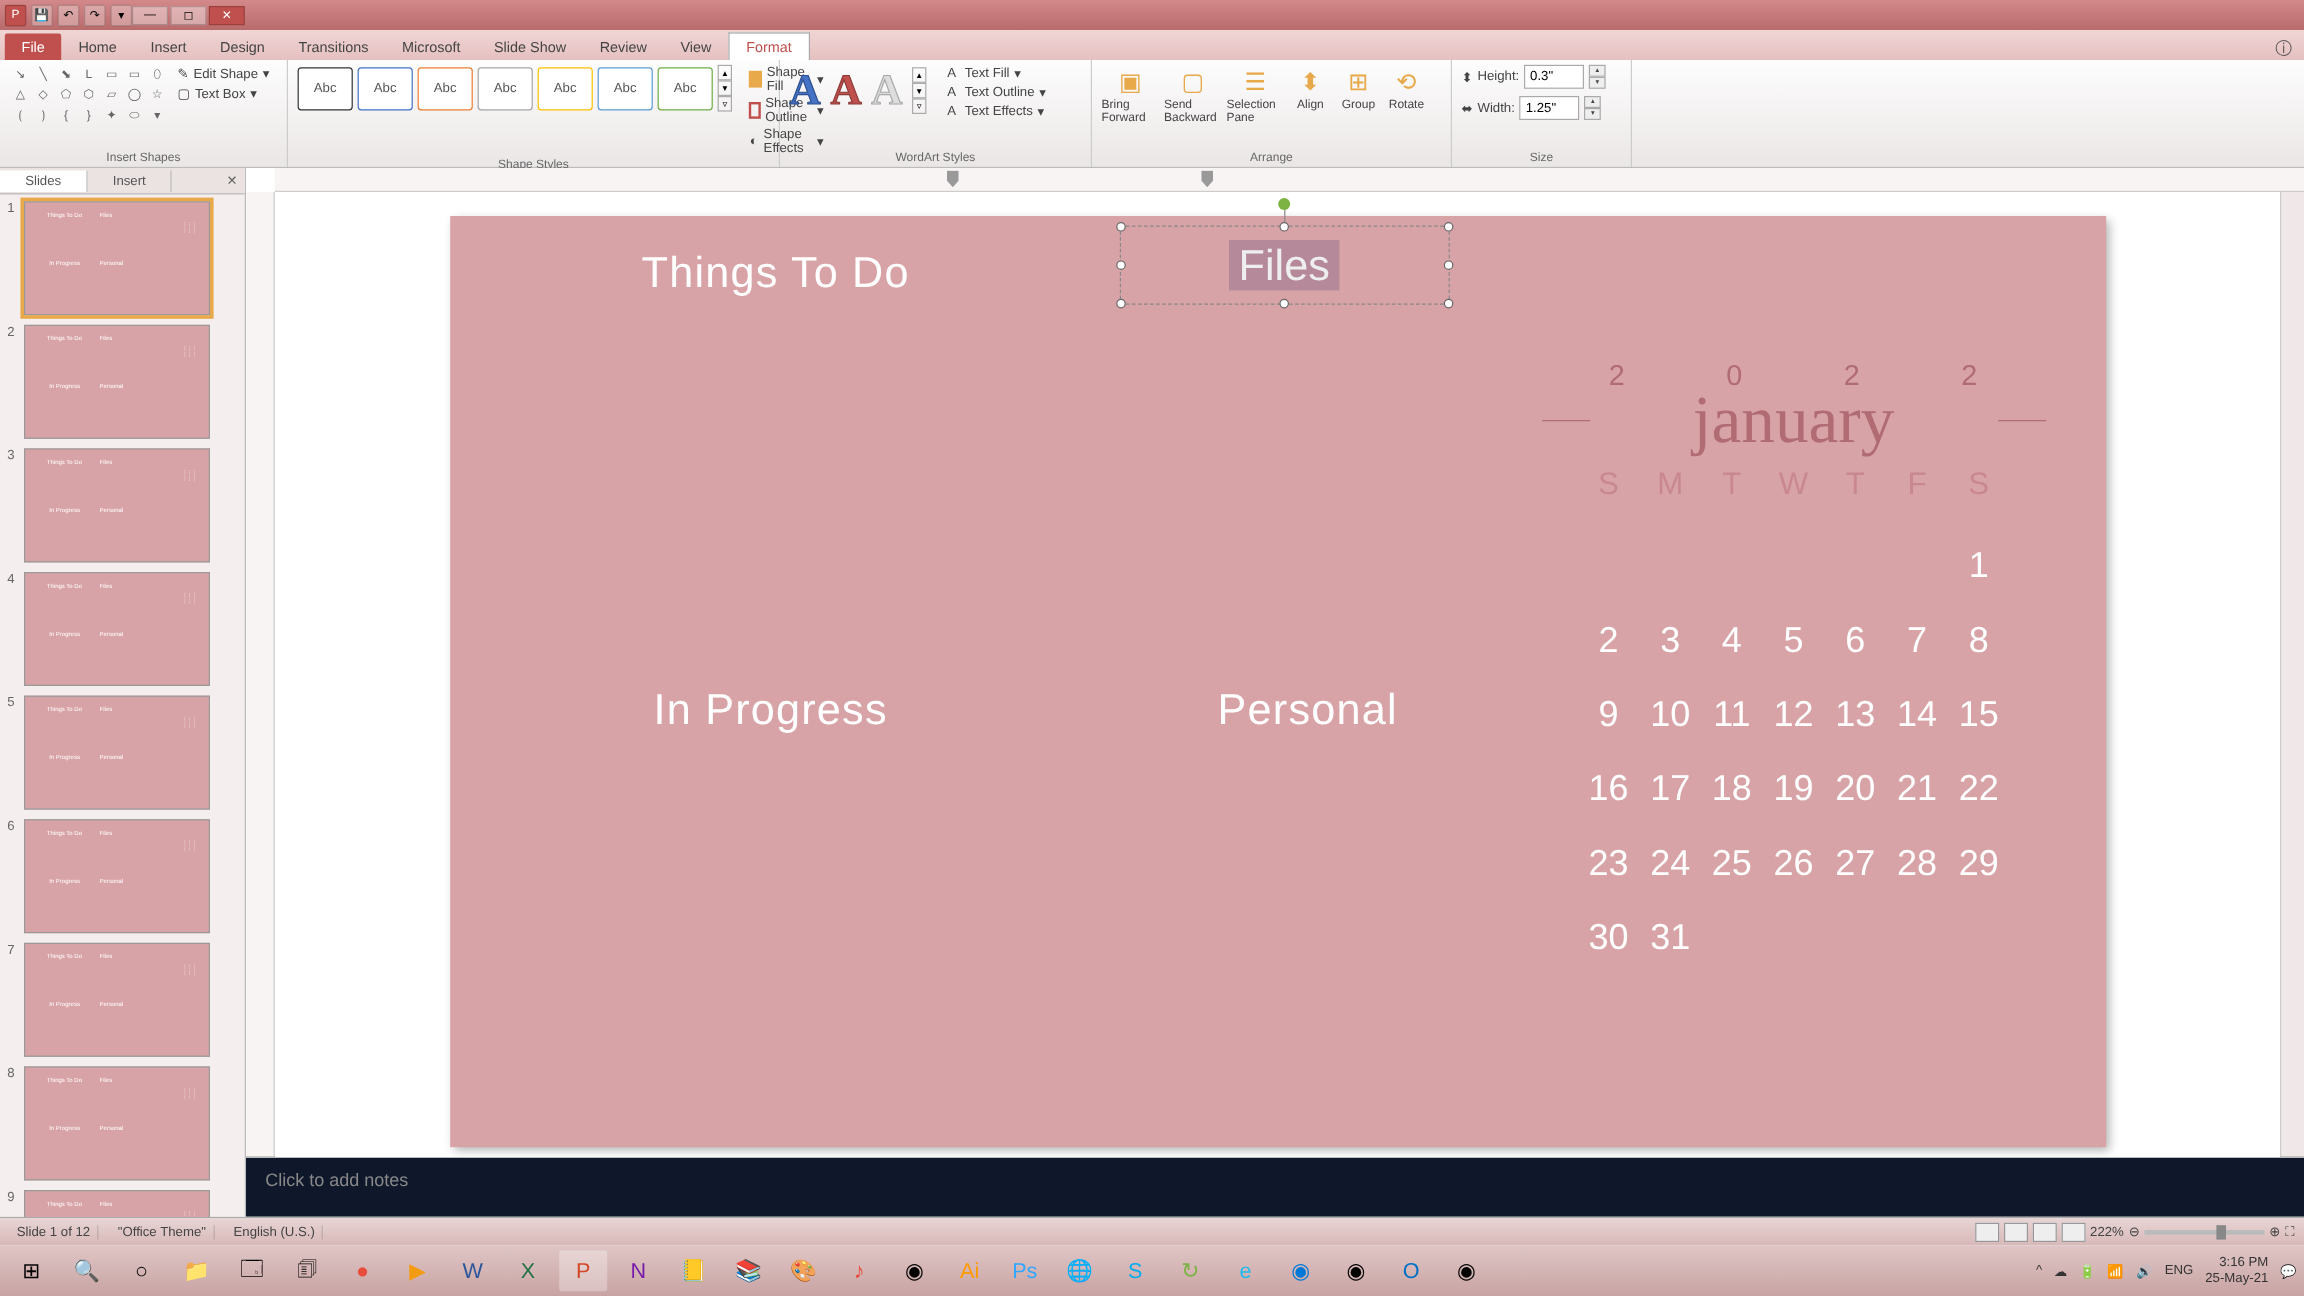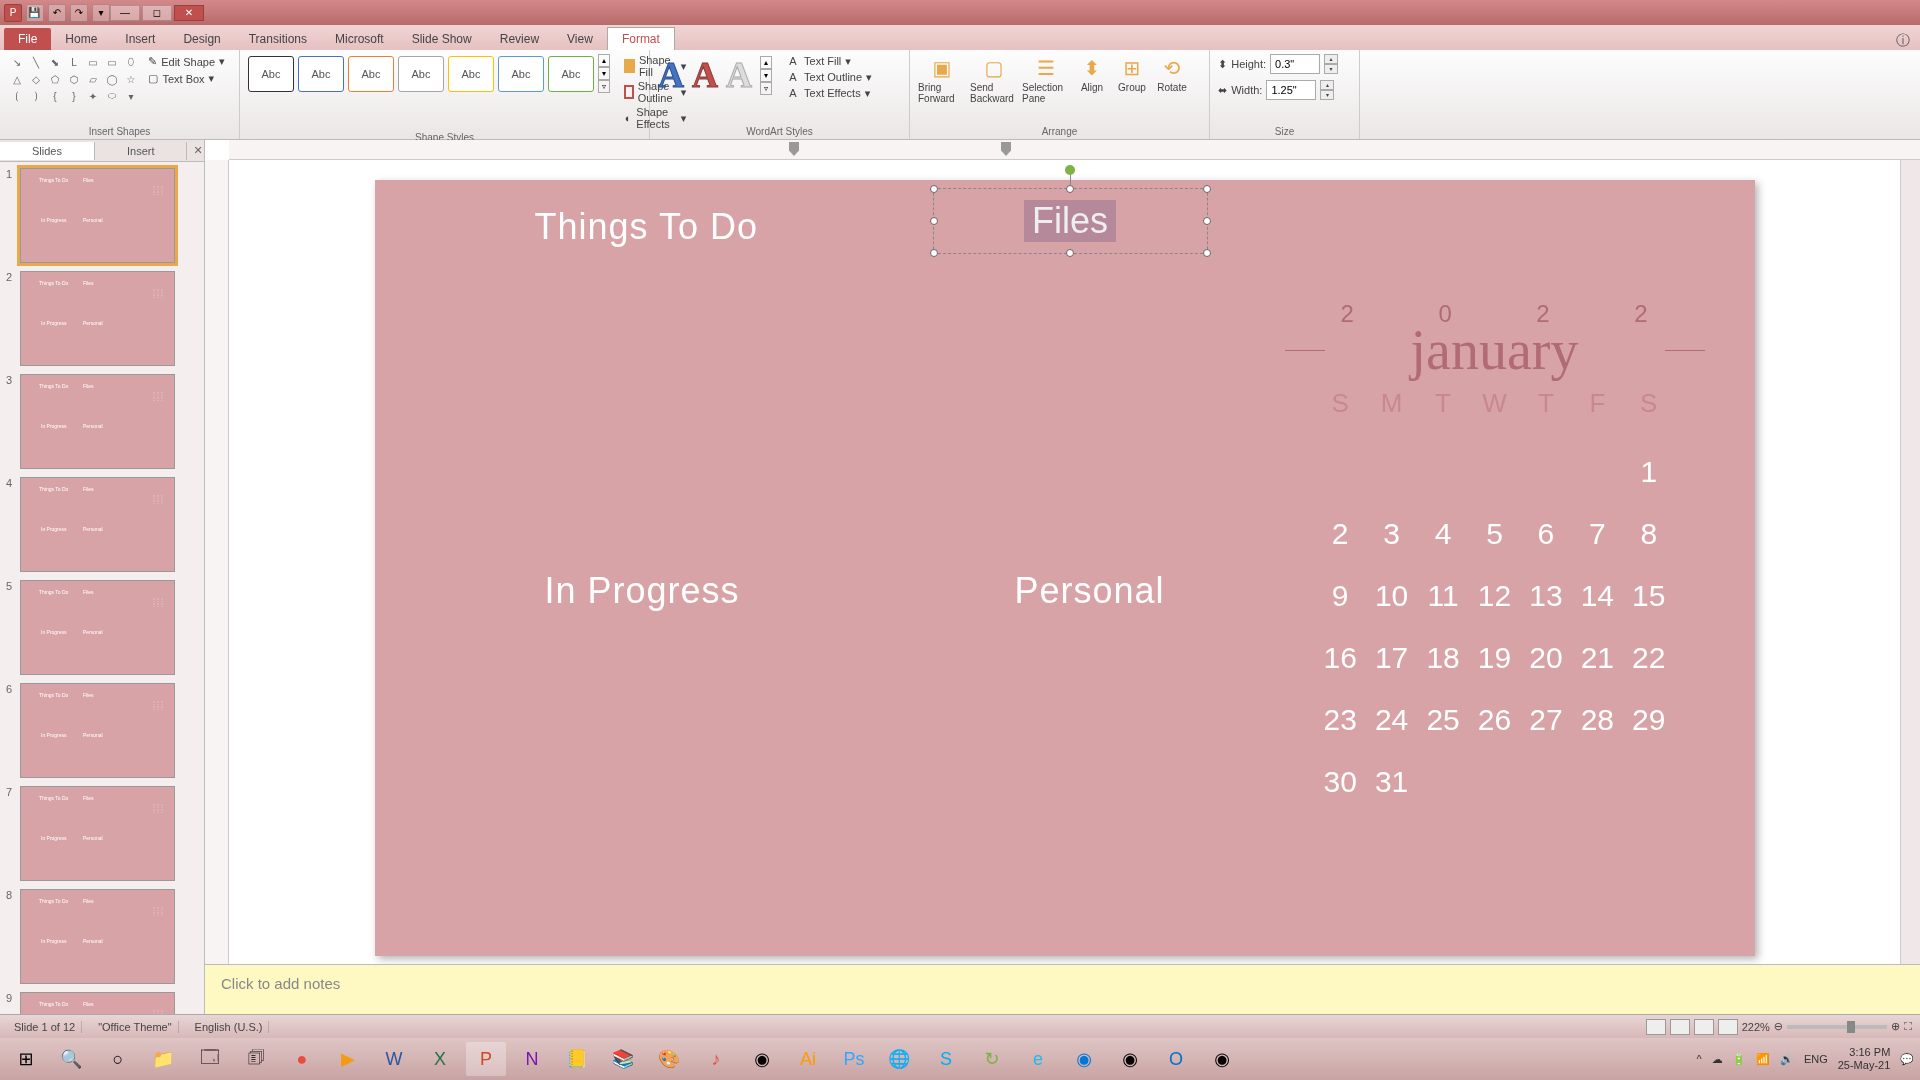--- a/index.html
+++ b/index.html
@@ -59,21 +59,21 @@
 
 .size-rows { display: flex; flex-direction: column; gap: 6px; font-size: 11px; color: #444; }
 .size-row { display: flex; align-items: center; gap: 4px; }
 .size-input { width: 50px; height: 20px; border: 1px solid #aaa; background: #fff; font-size: 11px; padding: 0 4px; }
 .spinner { display: flex; flex-direction: column; }
 .spin { width: 14px; height: 10px; border: 1px solid #aaa; background: #eee; font-size: 6px; text-align: center; line-height: 8px; }
 
 
 .workspace { flex: 1; display: flex; overflow: hidden; background: #fff; }
 .panel-tabs { height: 22px; background: #ebe2e2; display: flex; align-items: center; font-size: 11px; border-bottom: 1px solid #bbb; }
-.ptab { padding: 3px 32px; color: #555; border-right: 1px solid #bbb; }
+.ptab { padding: 3px 21px; color: #555; border-right: 1px solid #bbb; }
 .ptab.active { background: #fff; }
 .ptab-close { margin-left: auto; padding: 0 6px; color: #666; }
 
 .left-panel { width: 205px; display: flex; flex-direction: column; border-right: 1px solid #bbb; background: #f4eeee; }
 .thumbs { flex: 1; overflow-y: auto; padding: 6px; }
 .thumb-row { display: flex; align-items: flex-start; gap: 4px; margin-bottom: 8px; }
 .thumb-num { font-size: 11px; color: #666; width: 10px; }
 .thumb { width: 155px; height: 95px; background: #d8a3a7; border: 1px solid #999; position: relative; }
 .thumb.selected { outline: 3px solid #e8a94a; }
 .thumb-mini { position: absolute; font-size: 5px; color: #fff; }
@@ -106,21 +106,21 @@
 
 .cal { position: absolute; right: 80px; top: 120px; width: 360px; color: #fff; }
 .cal-year { display: flex; justify-content: space-between; padding: 0 26px; font-size: 24px; color: #b06b73; font-weight: 300; letter-spacing: 1px; }
 .cal-month { font-family: 'Brush Script MT', cursive; font-size: 56px; color: #b06b73; text-align: center; position: relative; margin-top: -10px; }
 .cal-month::before, .cal-month::after { content: ''; position: absolute; top: 50%; width: 40px; height: 1px; background: #b06b73; }
 .cal-month::before { left: -30px; } .cal-month::after { right: -30px; }
 .cal-dow { display: grid; grid-template-columns: repeat(7, 1fr); text-align: center; font-size: 26px; color: #c98890; margin-top: 6px; font-weight: 300; }
 .cal-grid { display: grid; grid-template-columns: repeat(7, 1fr); text-align: center; font-size: 30px; font-weight: 300; row-gap: 28px; margin-top: 36px; }
 .cal-cell { }
 
-.notes { height: 50px; border-top: 1px solid #bbb; background: #fef9c3; padding: 10px 16px; font-size: 15px; color: #888; }
+.notes { height: 50px; border-top: 1px solid #bbb; background: #0f172a; padding: 10px 16px; font-size: 15px; color: #888; }
 
 
 .statusbar { height: 24px; background: linear-gradient(to bottom, #e8d5d5, #d8b8b8); border-top: 1px solid #aaa; display: flex; align-items: center; font-size: 11px; color: #444; padding: 0 8px; gap: 10px; }
 .status-item { padding: 0 6px; border-right: 1px solid rgba(0,0,0,0.15); }
 .status-right { margin-left: auto; display: flex; align-items: center; gap: 4px; }
 .view-btn { width: 20px; height: 16px; border: 1px solid #999; background: #eee; }
 .zoom-slider { width: 100px; height: 4px; background: #bbb; position: relative; }
 .zoom-thumb { position: absolute; left: 60%; top: -4px; width: 8px; height: 12px; background: #888; }
 
 

